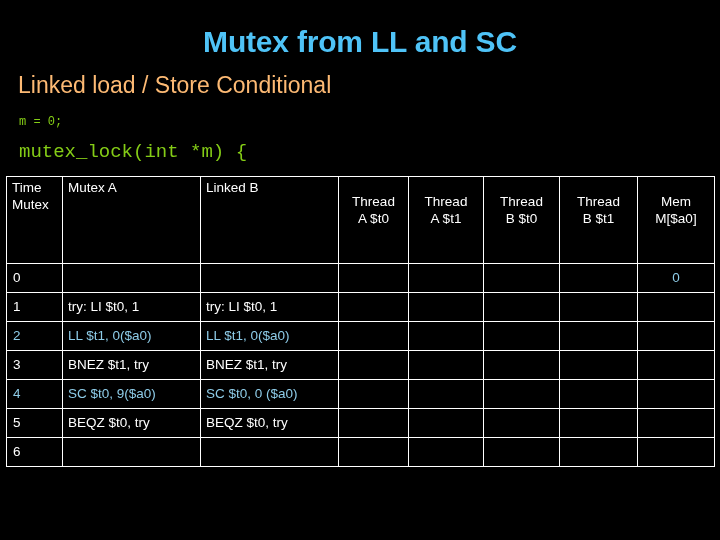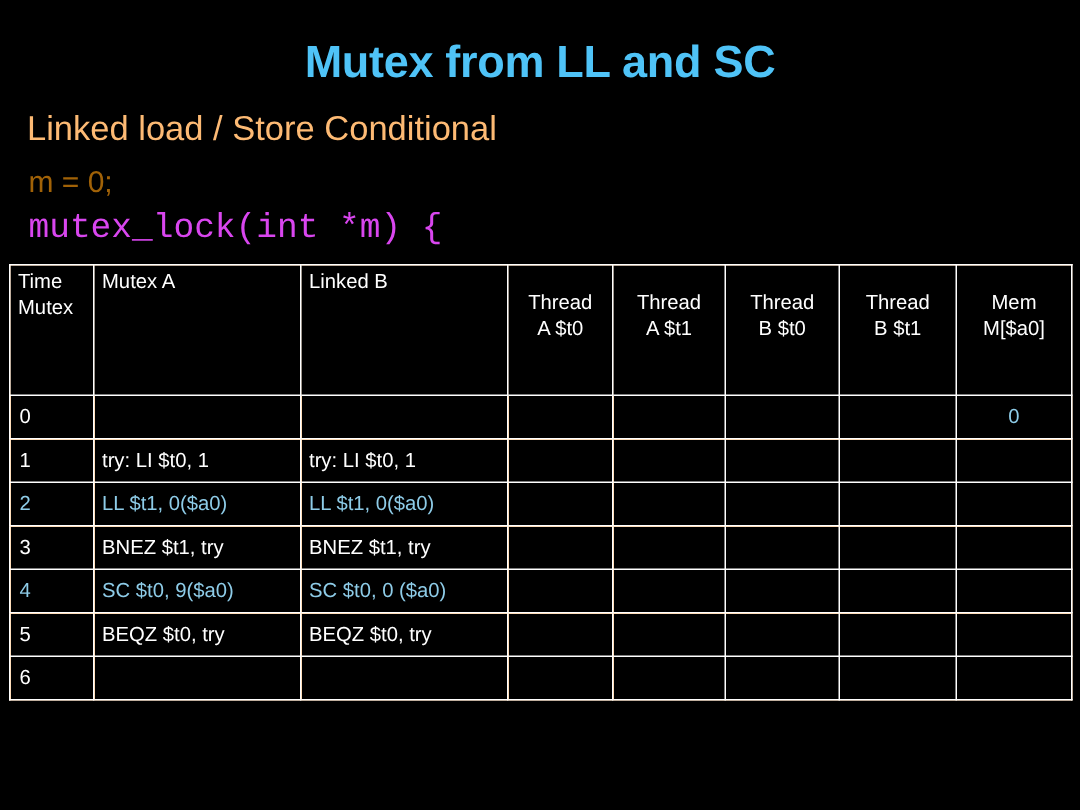--- a/index.html
+++ b/index.html
@@ -49,46 +49,46 @@
     color: #fdba74;
     line-height: 28px;
     white-space: nowrap;
   }
 
   
   .code-line-1 {
     position: absolute;
     left: 19px;
     top: 112px;
-    font-family: Liberation Sans, sans-serif;
-    font-size: 20px;
-    color: #a16207;
+    font-family: Liberation Mono, monospace;
+    font-size: 12px;
+    color: #84cc16;
     line-height: 20px;
     white-space: pre;
   }
   .code-line-2 {
     position: absolute;
     left: 19px;
     top: 140px;
     font-family: "Liberation Mono", "DejaVu Sans Mono", monospace;
-    font-size: 23px;
-    color: #d946ef;
+    font-size: 19px;
+    color: #84cc16;
     line-height: 24px;
     white-space: pre;
   }
 
   
   .trace-table {
     position: absolute;
     left: 6px;
     top: 176px;
     width: 708px;
     border-collapse: collapse;
     table-layout: fixed;
-    background: #fdba74;
+    background: #ffffff;
   }
   .trace-table th,
   .trace-table td {
     border: 1px solid #ffffff;
     background: #000000;
     padding: 0;
     vertical-align: middle;
     font-weight: normal;
   }
   .trace-table thead th {

